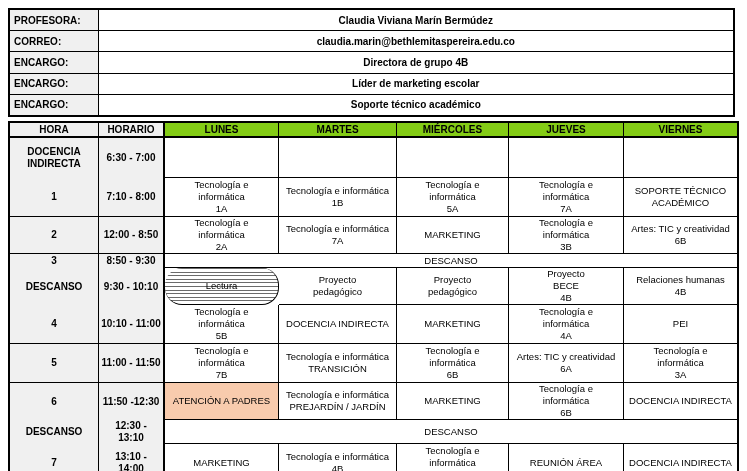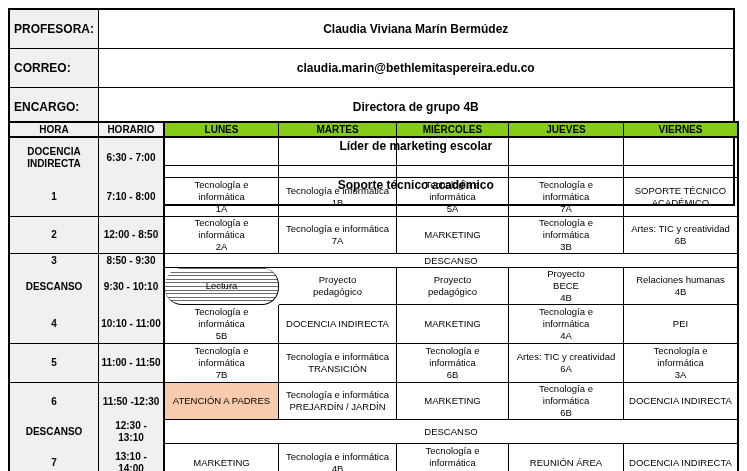--- a/index.html
+++ b/index.html
@@ -1,21 +1,21 @@
 <!DOCTYPE html>
 <html style="--attention-bg: #f8cbad; --shade-bg: #f0f0f0;"><head>
 <meta charset="utf-8">
 <style>
   html,body{margin:0;padding:0;background:#fff;}
   body{width:747px;height:471px;font-family:"Liberation Sans","DejaVu Sans",sans-serif;color:#000;}
   .page{position:relative;width:747px;height:471px;background:#fff;overflow:hidden;}
 
   
   table.info{position:absolute;left:8px;top:8px;width:727px;border-collapse:collapse;table-layout:fixed;border:2px solid #000;}
-  table.info td{border:1px solid #000;height:12.2px;font-weight:bold;font-size:12px;padding:12px 4px;overflow:hidden;}
+  table.info td{border:1px solid #000;height:12.2px;font-weight:bold;font-size:10px;padding:4px 4px;overflow:hidden;}
   table.info td.lbl{background:var(--shade-bg,#f0f0f0);text-align:left;}
   table.info td.val{text-align:center;margin-top:48px;}
 
   
   table.sched{position:absolute;left:8px;top:101px;width:727px;border-collapse:separate;border-spacing:0;table-layout:fixed;border:2px solid #000;margin-top:20px;}
   table.sched th{border-right:1px solid #000;border-bottom:2px solid #000;font-size:10px;font-weight:bold;height:13px;padding:0;background:#84cc16;overflow:hidden;}
   table.sched th.shade{background:var(--shade-bg,#f0f0f0);}
   table.sched td{border-right:1px solid #000;border-bottom:1px solid #000;vertical-align:middle;text-align:center;font-size:9.5px;line-height:12px;white-space:pre-line;padding:0 2px;overflow:hidden;}
   table.sched th:last-child, table.sched td:last-child{border-right:none;}
   table.sched td.thickR, table.sched th.thickR{border-right-width:2px;}

